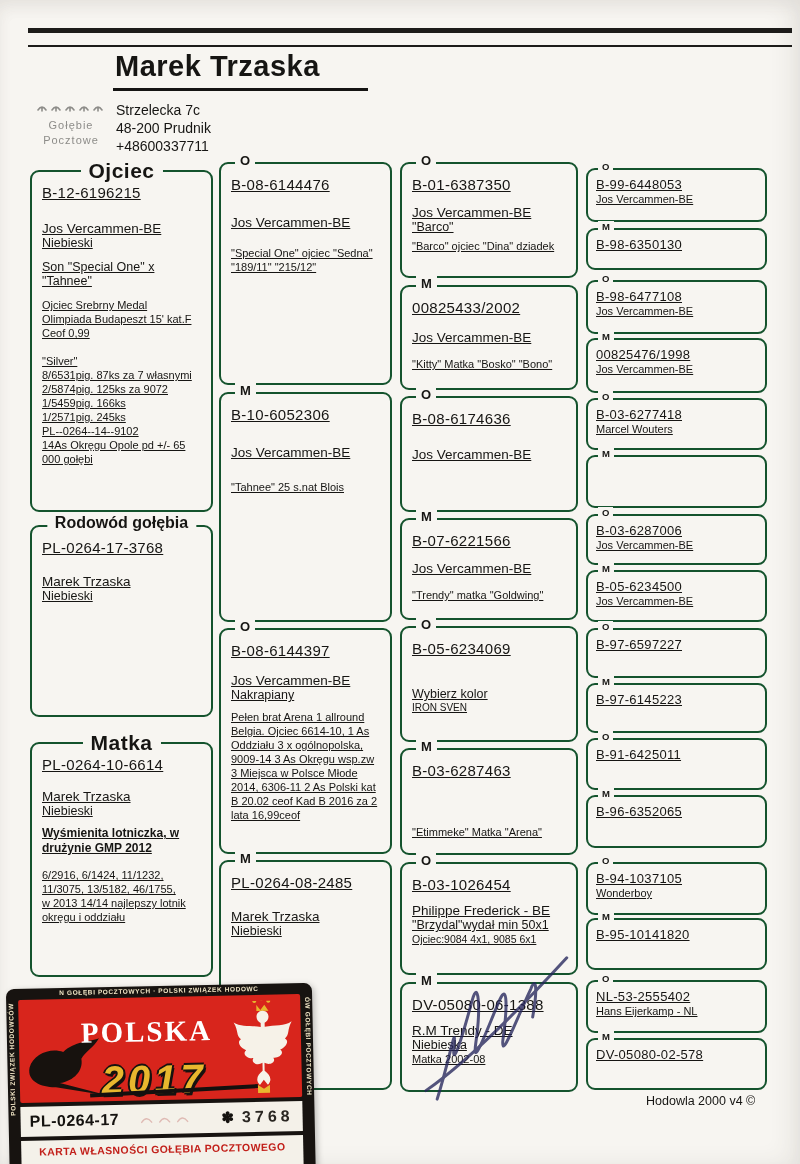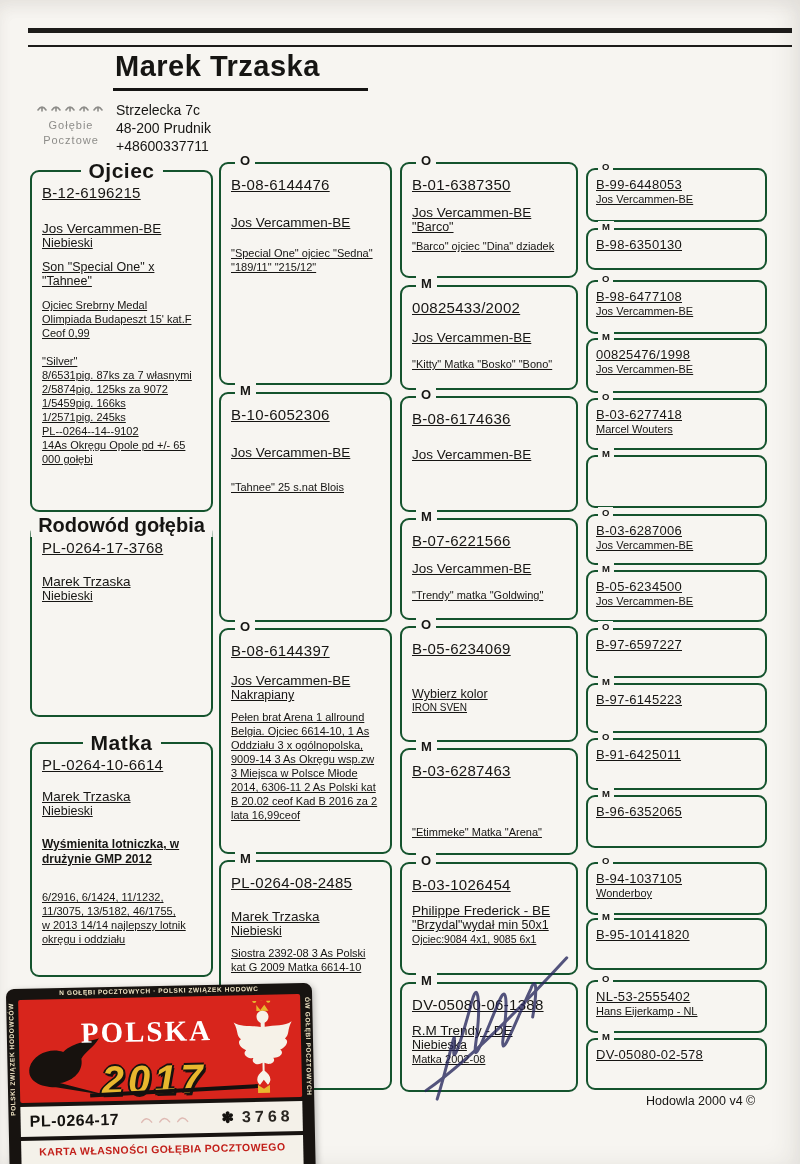--- a/index.html
+++ b/index.html
@@ -16,30 +16,30 @@
     letter-spacing:.5px; border-bottom:3px solid #151413; padding:0 48px 5px 2px; display:inline-block;
   }
   .h-addr { position:absolute; left:116px; top:101px; font-size:14px; line-height:18px; }
   .logo { position:absolute; left:28px; top:100px; width:86px; text-align:center; color:#8d8c89; }
   .logo-word { font-family:Liberation Sans, sans-serif; font-size:11px; letter-spacing:1px; line-height:15px; }
 
   .box { position:absolute; border:2px solid #14532d; border-radius:9px;text-decoration:underline; }
   .btitle { position:absolute; top:-13px; left:50%; transform:translateX(-50%);
     background:#f7f5f1; padding:0 8px; font-weight:bold; white-space:nowrap; }
   .t-lg { font-size:21px; letter-spacing:.5px; }
-  .t-md { font-size:20px; }
+  .t-md { font-size:16px; }
   .marker { position:absolute; top:-11px; left:14px; background:#f7f5f1; padding:0 5px;
     font-weight:bold; font-size:13px; }
   .marker.sm { top:-9px; left:10px; font-size:9.5px; padding:0 4px; }
 
   .ring  { font-size:15px; letter-spacing:.3px; margin:12px 10px 0; }
   .owner { font-size:13.5px; margin:0 10px; }
   .cname { font-size:12.5px; margin:0 10px; white-space:pre-line; }
   .notes { font-size:11px; line-height:14px; margin:0 10px; white-space:pre-line; }
-  .hl    { font-size:12px; font-weight:bold; line-height:15px; margin:11px 10px; white-space:pre-line; }
+  .hl    { font-size:12px; font-weight:bold; line-height:15px; margin:0 10px; white-space:pre-line; }
   .sp { width:100%; }
   .g4 .ring  { font-size:13px; margin:7px 8px 0; }
   .g4 .owner { font-size:11px; margin:1px 8px 0; }
 
   
   .stamp { position:absolute; left:8px; top:986px; width:306px; height:206px;
     background:#171310; border-radius:8px; transform:rotate(-1.2deg); z-index:30;
     box-shadow:2px 2px 6px rgba(0,0,0,.25); }
   .stamp .edge-top { position:absolute; top:1px; left:0; right:0; text-align:center;
     font-size:6.5px; letter-spacing:.6px; color:#f1e6c6; font-weight:bold; }
@@ -182,22 +182,20 @@
 lata 16,99ceof</div>
   </div>
 
   <div class="box" style="left:219px;top:860px;width:173px;height:230px;">
     <span class="marker">M</span>
     <div class="ring">PL-0264-08-2485</div>
     <div class="sp" style="height:18px"></div>
     <div class="owner">Marek Trzaska</div>
     <div class="cname">Niebieski</div>
     <div class="sp" style="height:8px"></div>
-    <div class="notes">Siostra 2392-08 3 As Polski
-kat G 2009 Matka 6614-10</div>
   </div>
 
   <div class="box" style="left:400px;top:162px;width:178px;height:116px;">
     <span class="marker">O</span>
     <div class="ring">B-01-6387350</div>
     <div class="sp" style="height:12px"></div>
     <div class="owner">Jos Vercammen-BE</div>
     <div class="cname">"Barco"</div>
     <div class="sp" style="height:5px"></div>
     <div class="notes">"Barco" ojciec "Dina" dziadek</div>

